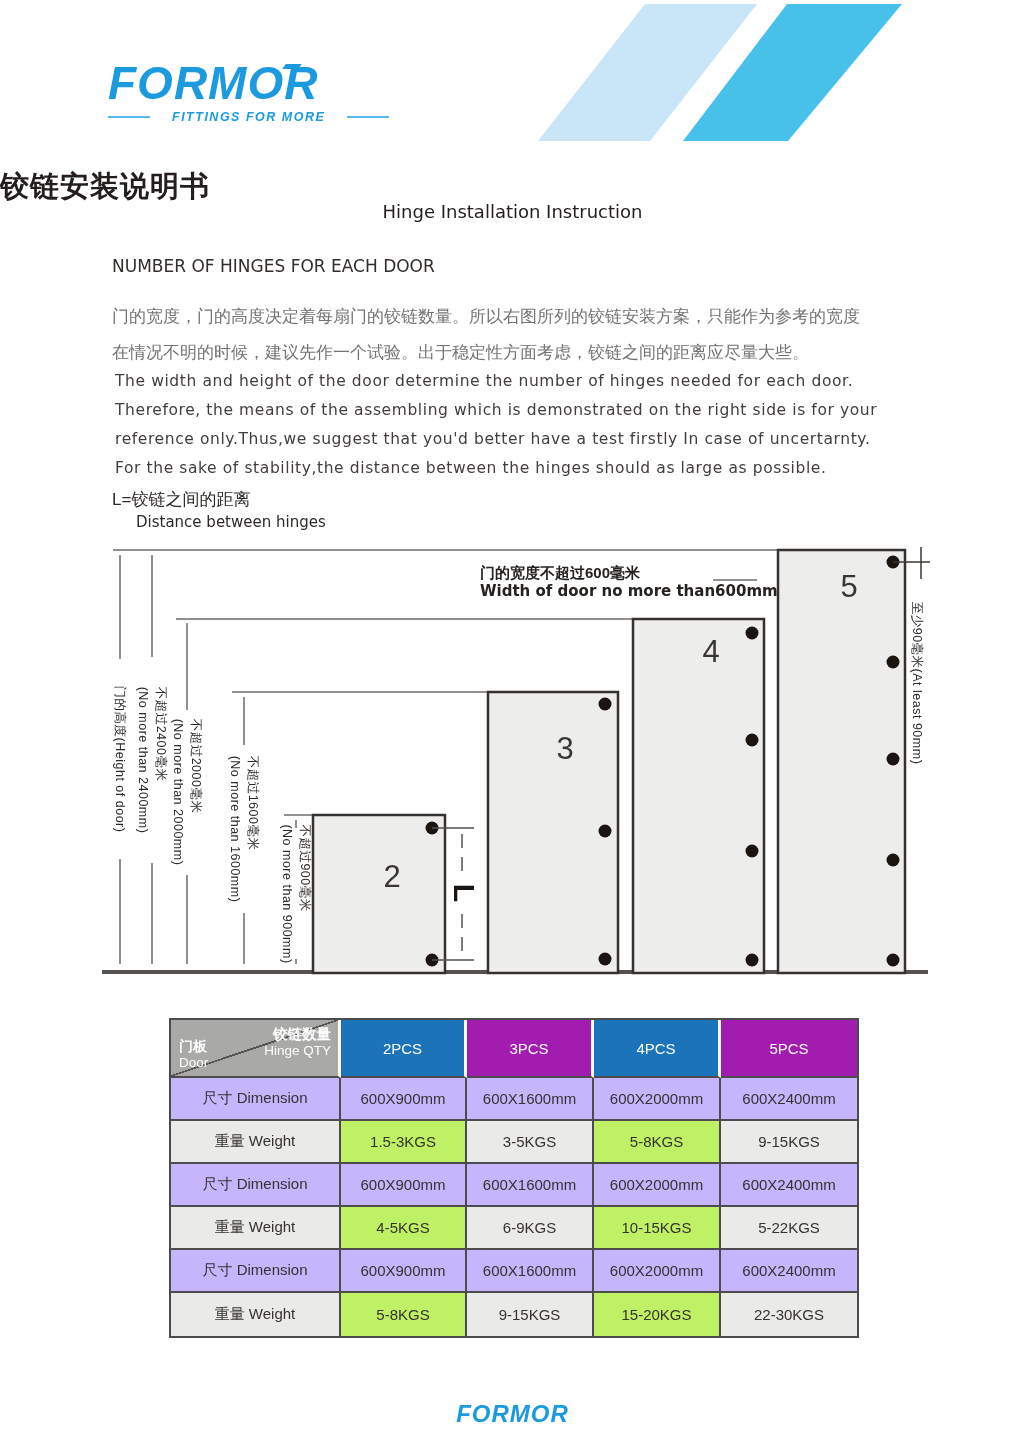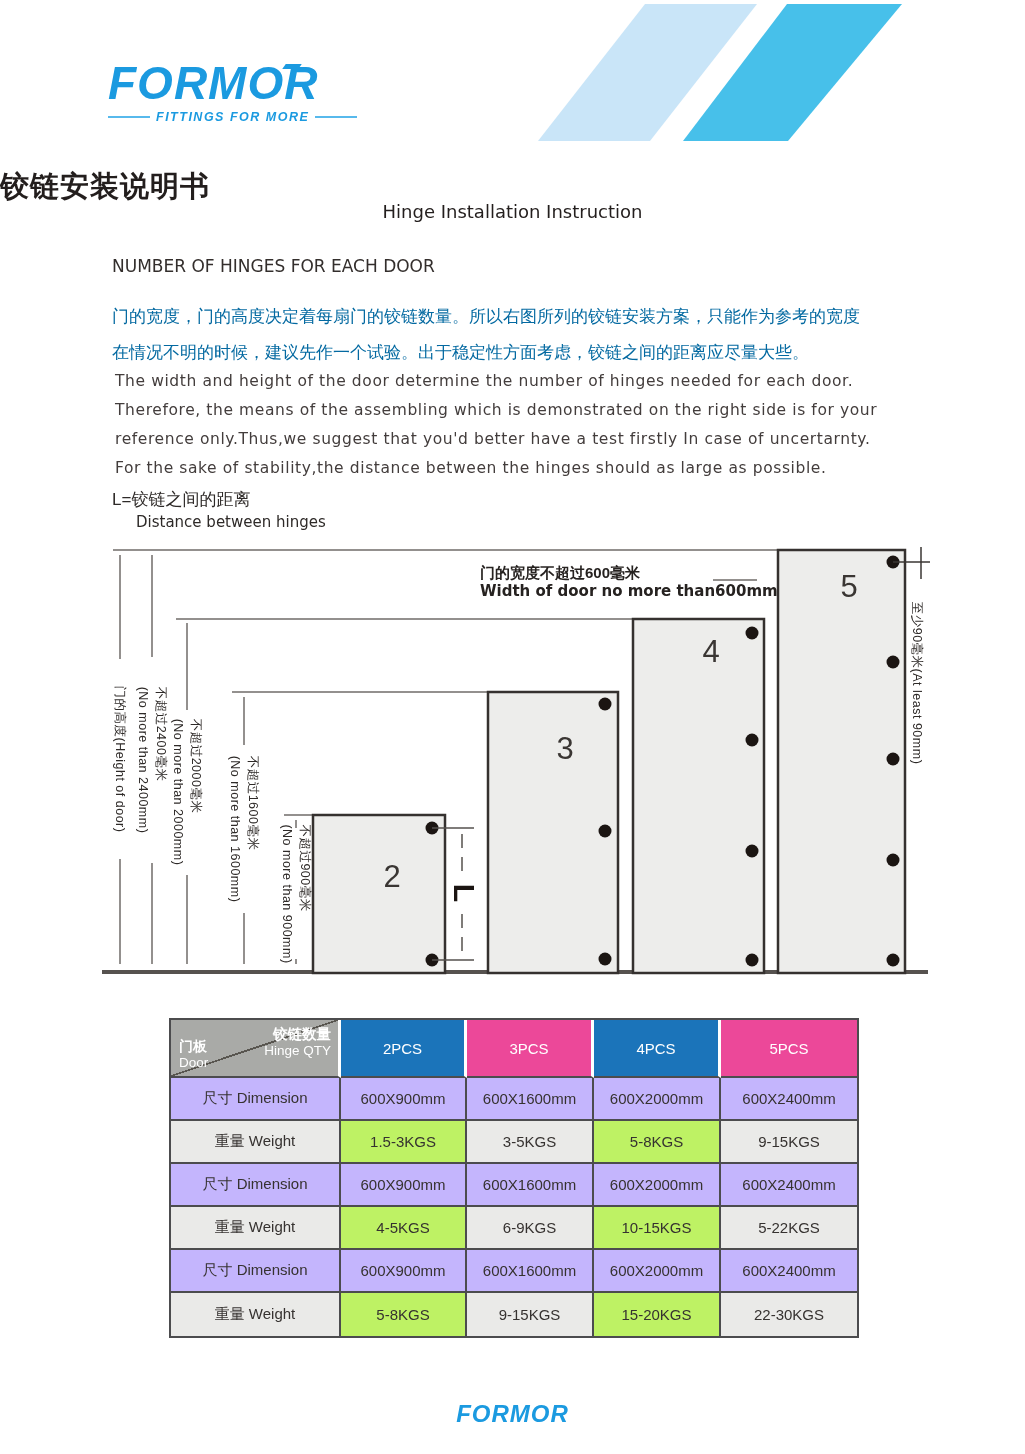--- a/index.html
+++ b/index.html
@@ -5,51 +5,51 @@
   * { margin:0; padding:0; box-sizing:border-box; }
   html,body { background:#ffffff; }
   body { font-family:"Liberation Sans", sans-serif; color:#2b2625; }
   .page { position:relative; width:1025px; height:1454px; background:#fff; overflow:hidden; margin:4px auto; }
 
   
   .stripes { position:absolute; top:0; left:0; width:1025px; height:140px; }
   .brand { position:absolute; left:108px; top:56px; width:240px; }
   .brand-name { font-size:46px; font-weight:bold; font-style:italic; color:#1b9ae0; letter-spacing:1px; line-height:1.0; }
   .brand-accent { position:absolute; left:176px; top:4px; width:16px; height:5px; background:#1b9ae0; transform:skewX(-35deg); }
-  .brand-tagline-row { display:flex; align-items:center; gap:6px; margin-top:4px; }
+  .brand-tagline-row { display:flex; align-items:center; gap:22px; margin-top:4px; }
   .tag-line { height:2px; background:#57b9ec; flex:0 0 42px; }
   .brand-tagline { font-size:12.5px; font-weight:bold; font-style:italic; color:#1b9ae0; letter-spacing:1.5px; white-space:nowrap; }
 
   
   .doc-title { position:absolute; top:163px; left:0; width:100%; font-size:29px; font-weight:bold; color:#231e1d; letter-spacing:1px; }
   .doc-subtitle { position:absolute; top:197px; left:0; width:100%; text-align:center; font-size:18px; color:#231e1d; font-family:"DejaVu Sans", sans-serif; }
   .section-zh { position:absolute; left:112px; top:220px; font-size:24px; color:#332e2c; }
   .section-en { position:absolute; left:112px; top:252px; font-size:17px; color:#332e2c; font-family:"DejaVu Sans", sans-serif; }
 
-  .intro-zh { position:absolute; left:112px; top:295px; width:820px; font-size:17px; line-height:36px; color:#0369a1; white-space:pre-line; }
+  .intro-zh { position:absolute; left:112px; top:295px; width:820px; font-size:17px; line-height:36px; color:#737373; white-space:pre-line; }
   .intro-en { position:absolute; left:115px; top:363px; width:810px; font-size:15.5px; line-height:29px; letter-spacing:0.6px; color:#433d3c; font-family:"DejaVu Sans", sans-serif; white-space:pre-line; }
 
   .legend-zh { position:absolute; left:112px; top:484px; font-size:17px; color:#2e2a28; }
   .legend-en { position:absolute; left:136px; top:509px; font-size:15px; color:#2e2a28; font-family:"DejaVu Sans", sans-serif; }
 
   
   .diagram { position:absolute; left:100px; top:543px; width:830px; height:442px; }
   .diagram svg { position:absolute; left:0; top:0; }
   .vlabel { position:absolute; writing-mode:vertical-rl; text-orientation:sideways; font-size:12.5px; color:#2e2a28; letter-spacing:0.5px; line-height:1.45; white-space:nowrap; transform:translate(-50%,-50%); }
   .width-note { position:absolute; left:380px; top:16px; font-size:15px; font-weight:bold; color:#262220; line-height:19px; }
   .width-note .en { font-family:"DejaVu Sans", sans-serif; }
 
   
   .hinge-table { position:absolute; left:169px; top:1014px; border-collapse:separate; border-spacing:0; table-layout:fixed; border:2px solid #4c4c4e; }
   .hinge-table col.c0 { width:170px; } .hinge-table col.c1 { width:126px; }
   .hinge-table col.c2 { width:127px; } .hinge-table col.c3 { width:127px; } .hinge-table col.c4 { width:136px; }
   .hinge-table th { height:58px; font-size:15px; font-weight:normal; color:#ffffff; text-align:center; vertical-align:middle; border-right:3px solid #ffffff; border-bottom:2px solid #4c4c4e; }
   .hinge-table th:last-child { border-right:none; }
   .hinge-table th.blue { background:#1b74ba; }
-  .hinge-table th.gray { background:#ec4899; }
+  .hinge-table th.gray { background:#a21caf; }
   .hinge-table td { height:43px; font-size:15px; color:#363230; text-align:center; vertical-align:middle; border-right:2px solid #4c4c4e; border-bottom:2px solid #4c4c4e; background:#c4b5fd; }
   .hinge-table td:last-child { border-right:none; }
   .hinge-table tr:last-child td { border-bottom:none; }
   .hinge-table td.gray { background:#eaeae8; }
   .hinge-table td.lblue { background:#bef264; }
   .corner-cell { position:relative; background:#a9aaa7 linear-gradient(to bottom right, rgba(0,0,0,0) 49.2%, #58554f 49.2%, #58554f 50.8%, rgba(0,0,0,0) 50.8%); border-right:3px solid #ffffff; border-bottom:2px solid #4c4c4e; }
   .corner-top { position:absolute; top:5px; right:7px; text-align:right; color:#fff; line-height:1.25; }
   .corner-top .zh { font-size:14.5px; font-weight:bold; }
   .corner-top .en { font-size:13.5px; }
   .corner-bottom { position:absolute; bottom:4px; left:8px; text-align:left; color:#fff; line-height:1.25; }

